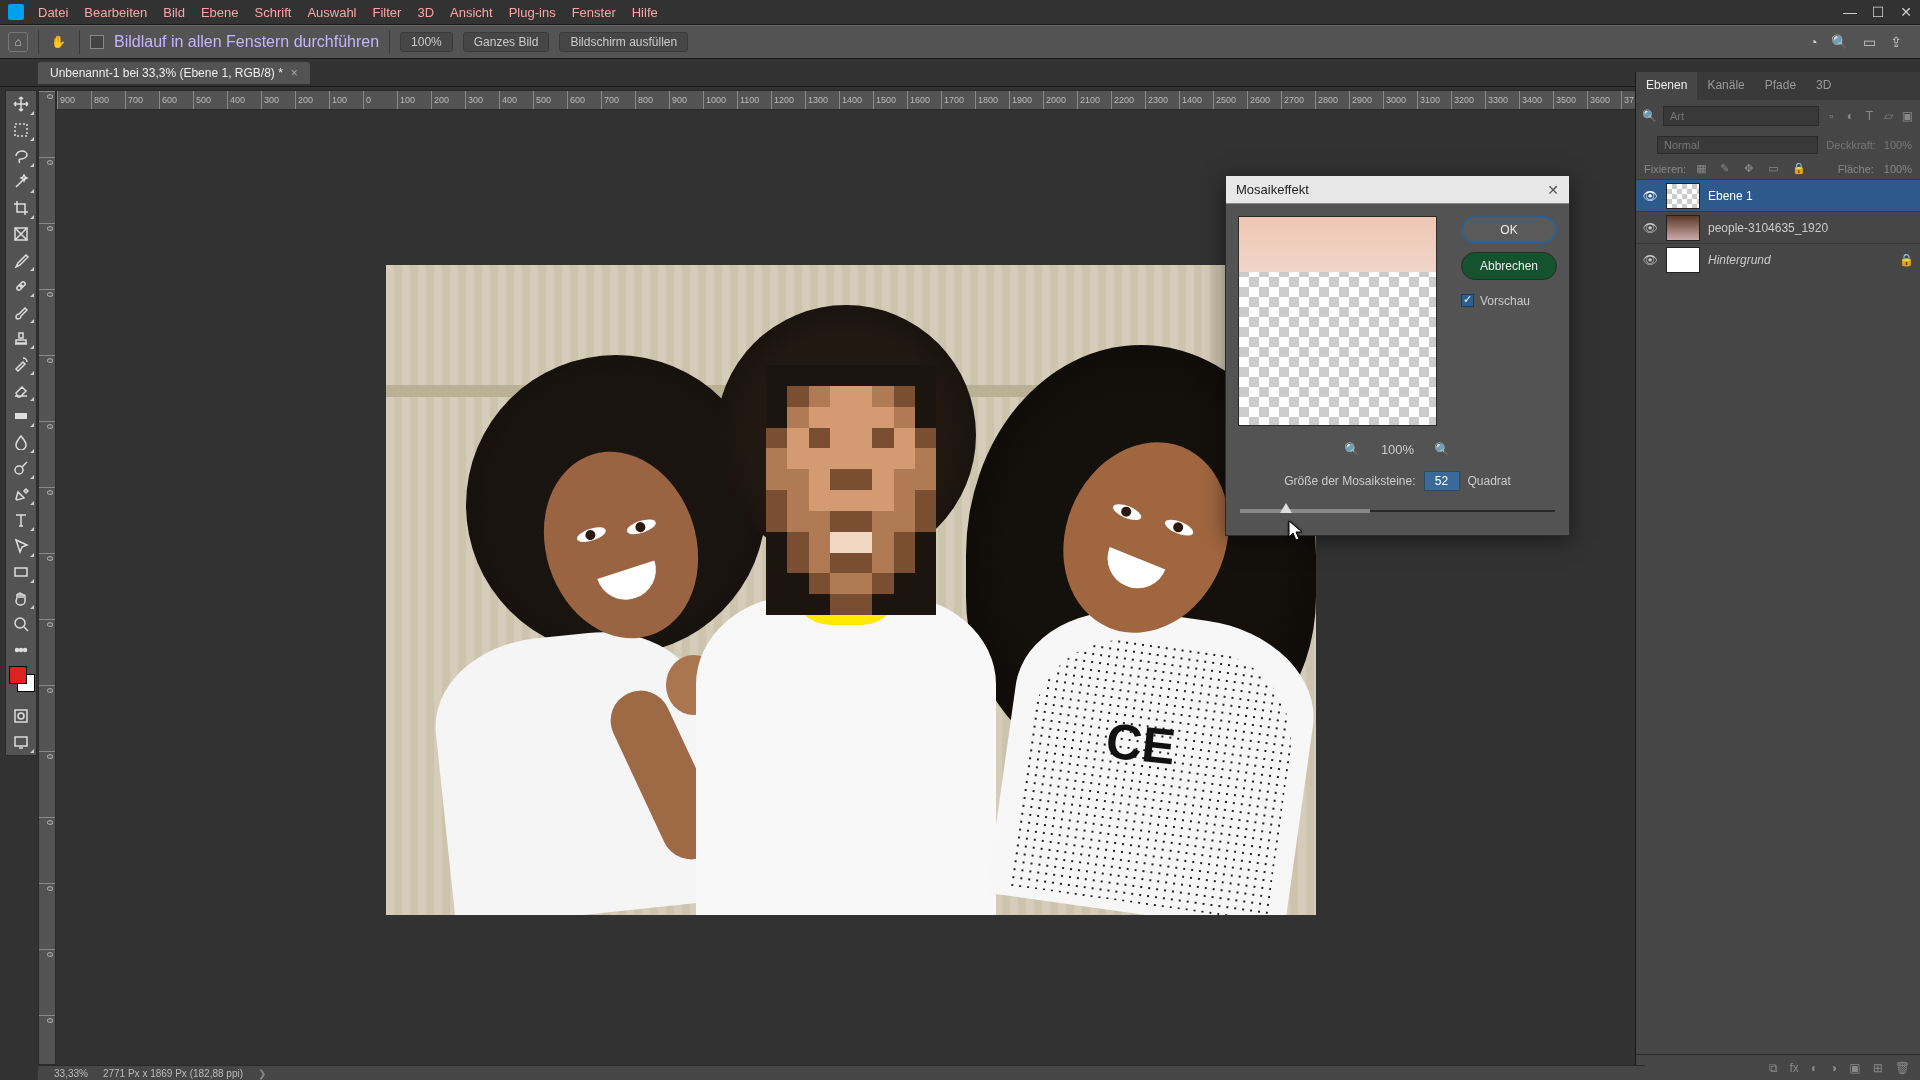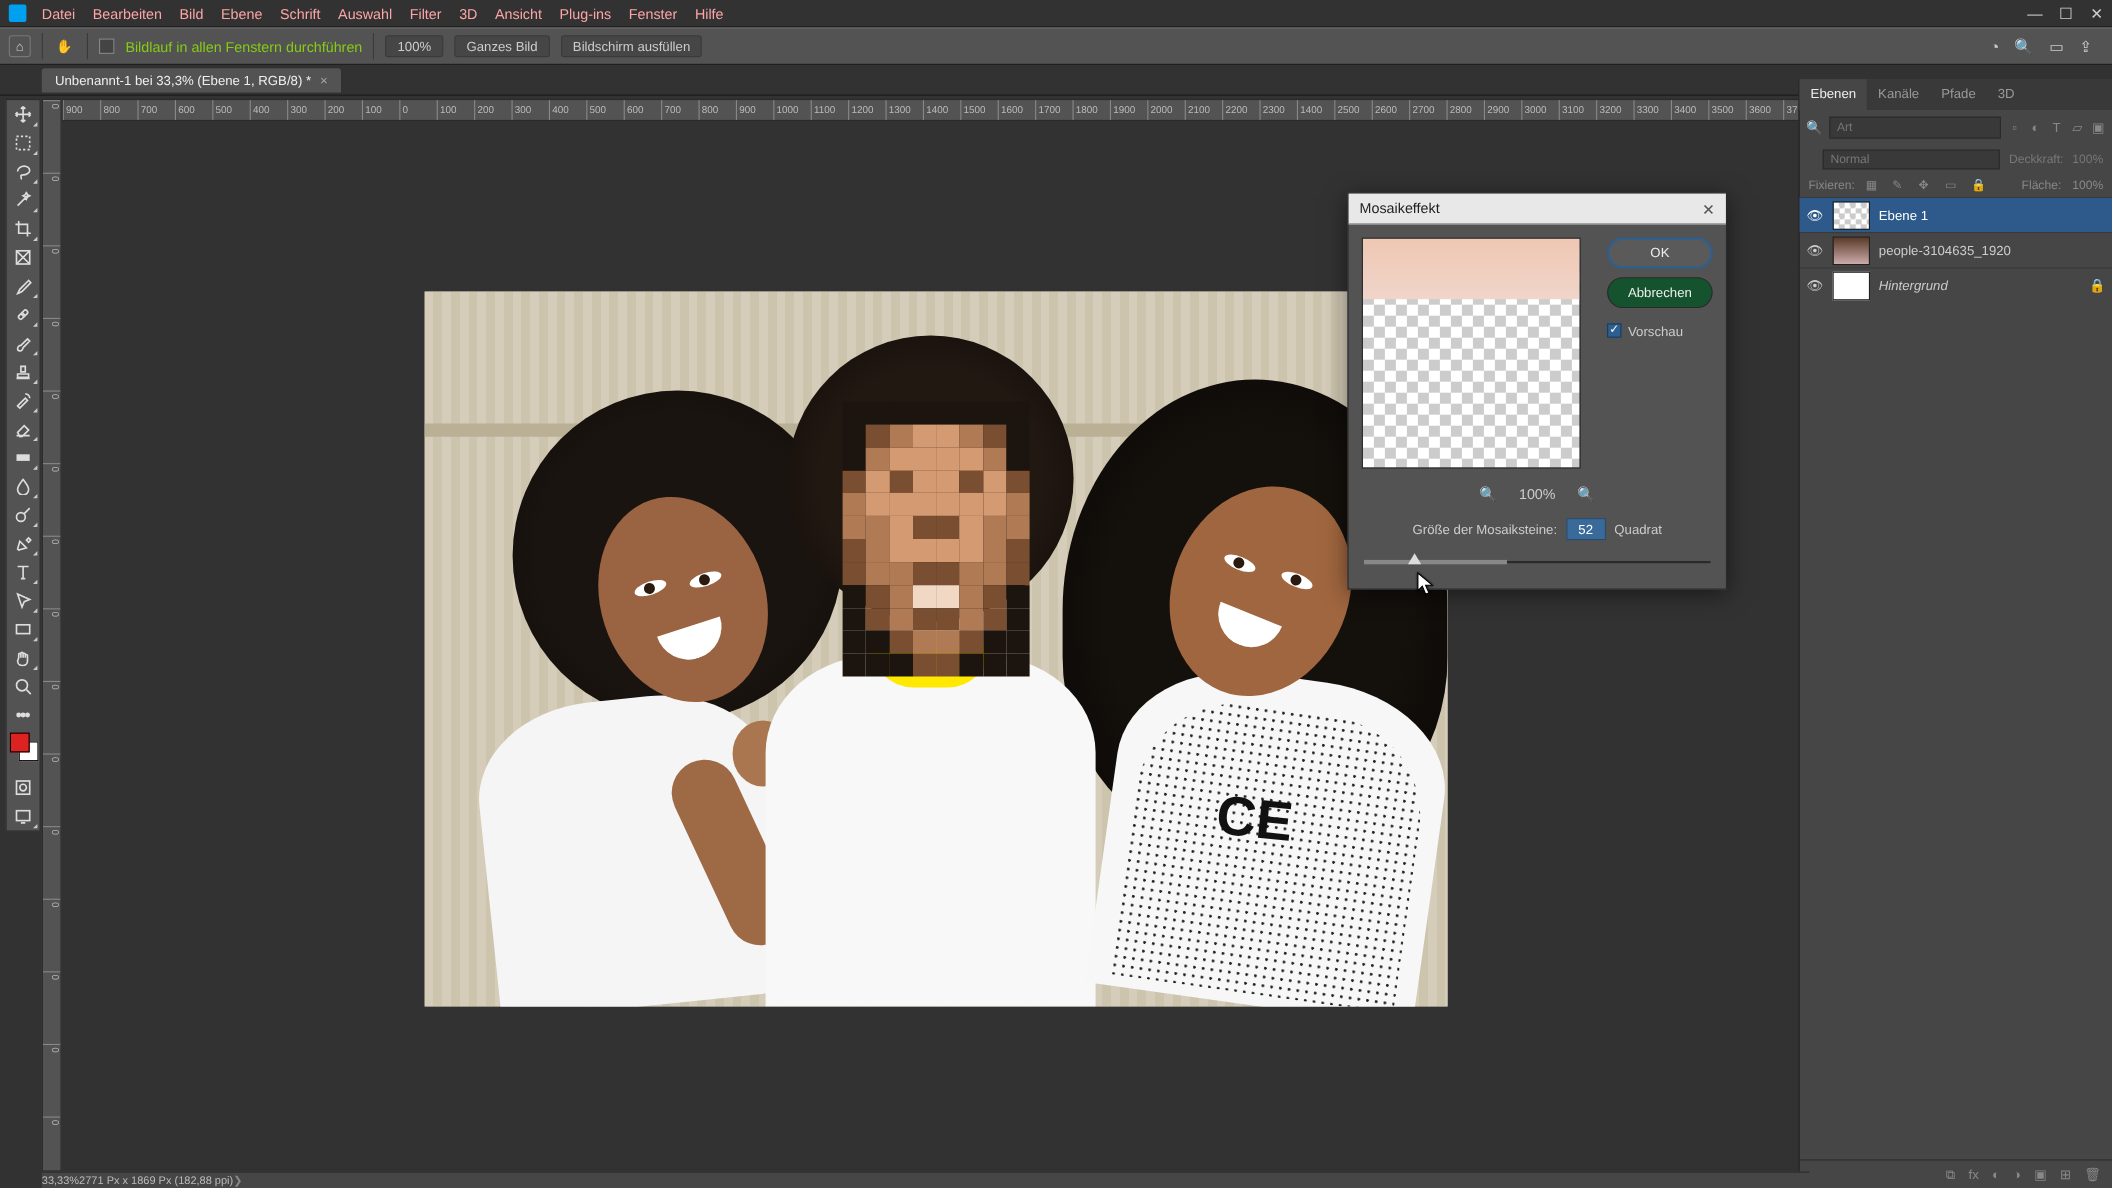--- a/index.html
+++ b/index.html
@@ -11,21 +11,21 @@
 .titlebar .menu { display: flex; gap: 16px; font-size: 13px; color: #fca5a5; }
 .titlebar .win { position: absolute; right: 0; top: 0; height: 25px; display: flex; }
 .titlebar .win div { width: 28px; text-align: center; line-height: 25px; font-size: 14px; }
 
 
 .options { height: 34px; background: #535353; border-top: 1px solid #6a6a6a; border-bottom: 1px solid #1a1a1a; display: flex; align-items: center; padding: 0 8px; gap: 10px; }
 .options .home { width: 20px; height: 20px; border:1px solid #777; border-radius:3px; text-align:center; line-height:18px; }
 .options .sep { width:1px; height:24px; background:#3a3a3a; }
 .options .toolicon { width:20px; height:20px; text-align:center; line-height:20px; }
 .options .chk { width:14px;height:14px;border:1px solid #888;background:#444; }
-.options .txt { font-size:13px; color:#84cc16; }
+.options .txt { font-size:16px; color:#c4b5fd; }
 .options .zoom { border:1px solid #3a3a3a; padding:2px 10px; border-radius:3px; background:#464646; }
 .options .right { margin-left:auto; display:flex; gap:14px; padding-right:10px; }
 .options .right span { font-size:14px; }
 
 
 .doctabs { height: 28px; background: #323232; display:flex; align-items:center; padding-left:38px; border-bottom:1px solid #1a1a1a; }
 .doctab { background:#535353; padding:4px 12px; font-size:12px; color:#eee; display:flex; gap:8px; border-top-left-radius:3px; border-top-right-radius:3px;}
 .doctab .x { color:#aaa; }
 
 
@@ -126,21 +126,21 @@
 .rcol .layer .vis{width:16px;text-align:center;}
 .rcol .layer .thumb{width:34px;height:26px;border:1px solid #222;background:#888;}
 .rcol .layer .thumb.check{background:repeating-conic-gradient(#ccc 0 25%,#fff 0 50%) 0 0/10px 10px;}
 .rcol .layer .thumb.white{background:#fff;}
 .rcol .layer .nm{font-size:12px;}
 .rcol .layer .lock{margin-left:auto;color:#aaa;}
 .rcol .filler{flex:1;}
 .rcol .footer{height:26px;border-top:1px solid #2a2a2a;display:flex;justify-content:flex-end;gap:12px;padding:0 10px;align-items:center;color:#888;font-size:12px;}
 
 
-.status{position:absolute;left:38px;right:275px;bottom:0;height:15px;background:#464646;border-top:1px solid #2a2a2a;font-size:10px;color:#bbb;display:flex;gap:0;padding:0 0;align-items:center;}
+.status{position:absolute;left:38px;right:275px;bottom:0;height:15px;background:#464646;border-top:1px solid #2a2a2a;font-size:10px;color:#bbb;display:flex;gap:15px;padding:0 16px;align-items:center;}
 .status .arr{color:#888;}
 
 
 .ministrip{position:absolute;right:260px;top:72px;width:15px;bottom:0;background:#393939;border-left:1px solid #1a1a1a;}
 </style>
 </head>
 <body>
 
 <div class="titlebar">
   <div class="logo"></div>

